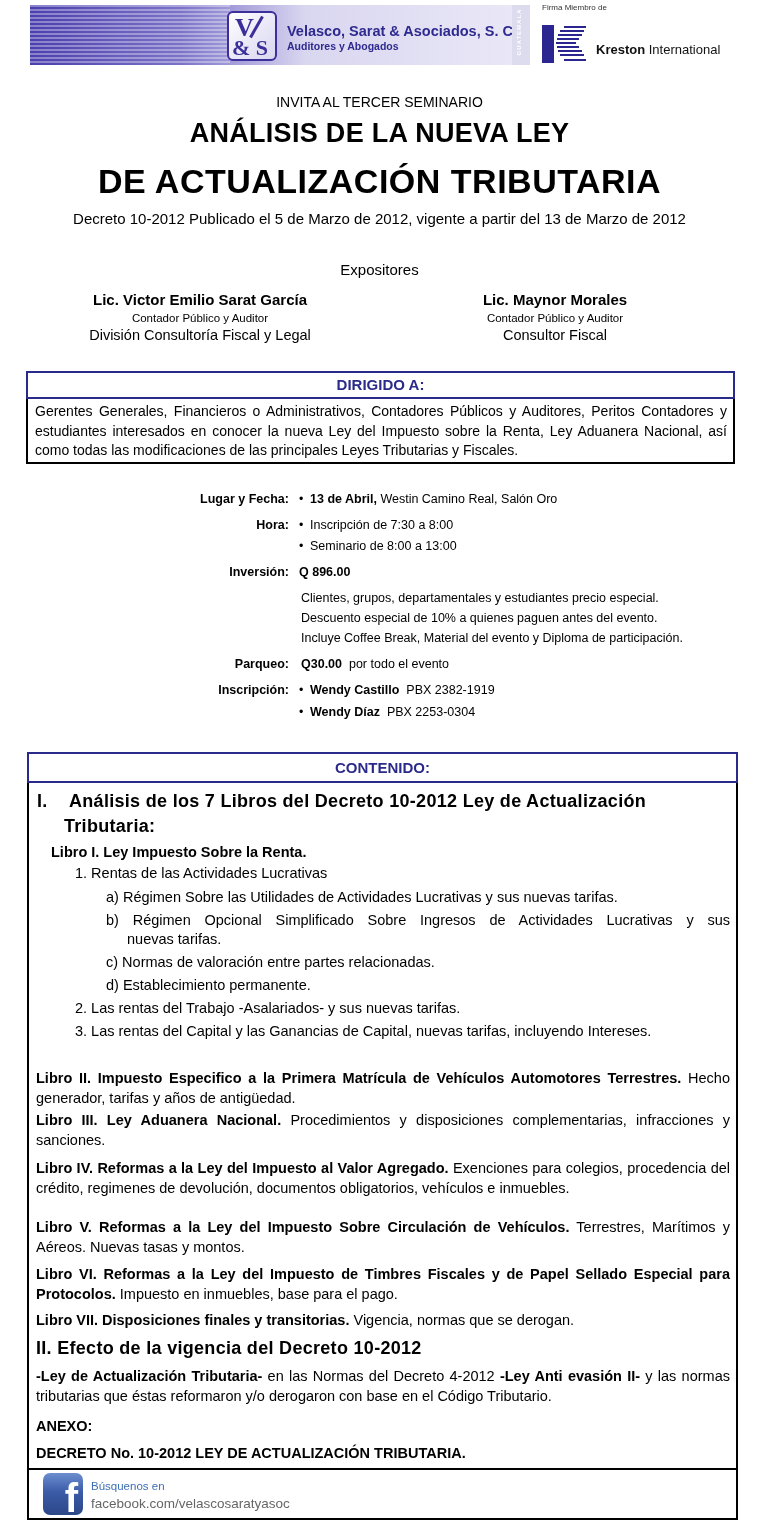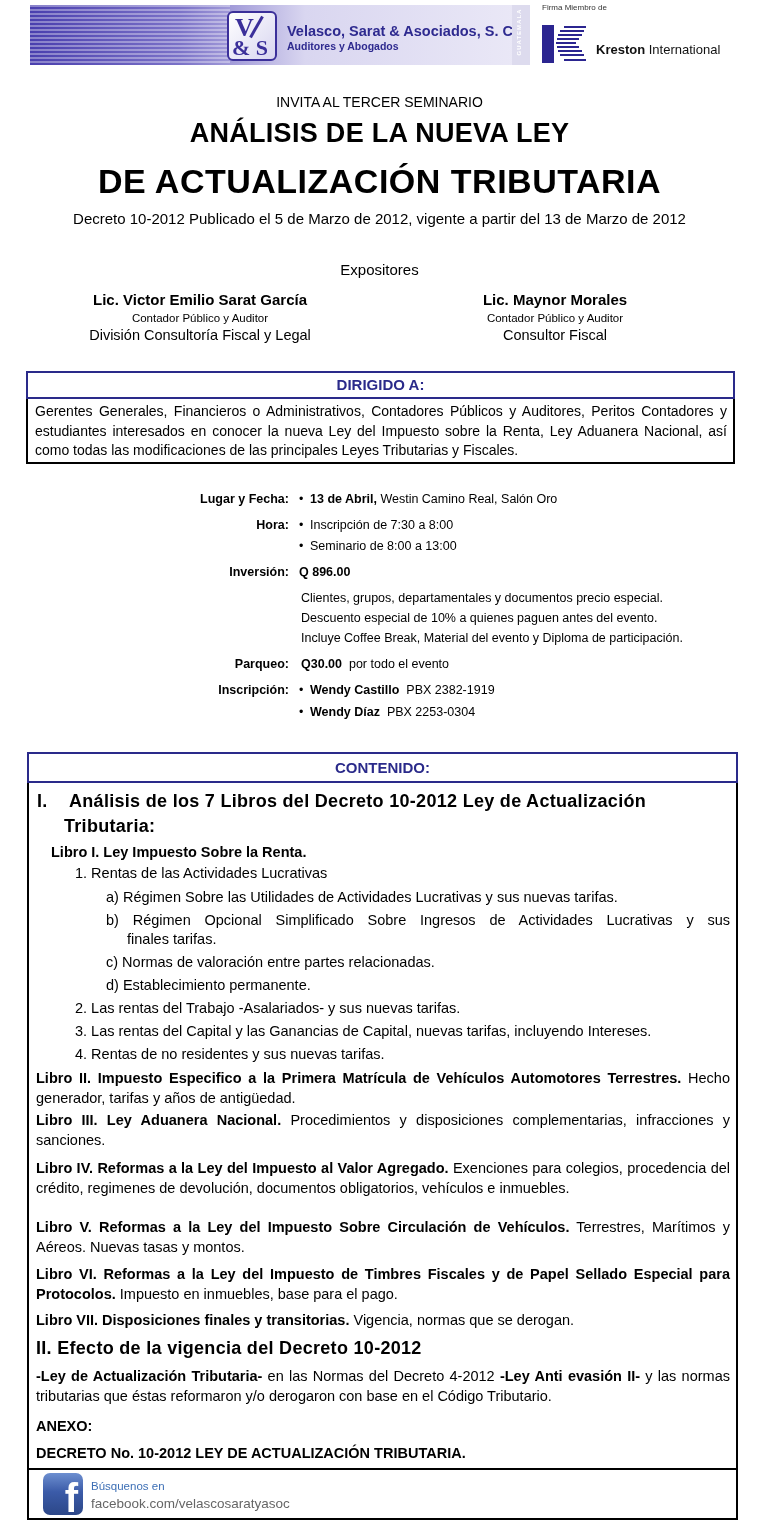--- a/index.html
+++ b/index.html
@@ -175,21 +175,21 @@
     <span class="info-val"><span class="bullet">•</span><span>Inscripción de 7:30 a 8:00</span></span>
   </div>
   <div class="info-row">
     <span class="info-val"><span class="bullet">•</span><span>Seminario de 8:00 a 13:00</span></span>
   </div>
   <div class="info-row">
     <span class="info-label">Inversión:</span>
     <span class="info-val" style="font-weight:bold;">Q 896.00</span>
   </div>
   <div class="info-row" style="height:20px;">
-    <span class="info-val" style="left:121px;">Clientes,  grupos, departamentales y documentos precio especial.</span>
+    <span class="info-val" style="left:121px;">Clientes,  grupos, departamentales y estudiantes precio especial.</span>
   </div>
   <div class="info-row" style="height:20px;">
     <span class="info-val" style="left:121px;">Descuento especial de 10% a quienes paguen antes del evento.</span>
   </div>
   <div class="info-row" style="height:26px;">
     <span class="info-val" style="left:121px;">Incluye Coffee Break, Material del evento y Diploma de participación.</span>
   </div>
   <div class="info-row">
     <span class="info-label">Parqueo:</span>
     <span class="info-val" style="left:121px;"><b>Q30.00</b>&nbsp; <span>por todo el evento</span></span>
@@ -208,26 +208,25 @@
 
   <div class="c-line sec-title" style="left:8px; top:37px;">I.</div>
   <div class="c-line sec-title" style="left:40px; top:37px;">Análisis de los 7 Libros del Decreto 10-2012 Ley de Actualización</div>
   <div class="c-line sec-title" style="left:35px; top:62px;">Tributaria:</div>
 
   <div class="c-line libro" style="left:22px; top:88px; font-weight:bold;text-align:right;">Libro I.  Ley Impuesto Sobre la Renta.</div>
 
   <div class="c-line item" style="left:46px; top:111px;">1.  Rentas de las Actividades Lucrativas</div>
   <div class="c-line item" style="left:77px; top:135px;">a) Régimen Sobre las Utilidades de Actividades Lucrativas y sus nuevas tarifas.</div>
   <div class="c-line item" style="left:77px; top:158px; width:624px; text-align:justify; text-align-last:justify;">b)  Régimen Opcional Simplificado Sobre Ingresos de Actividades Lucrativas y sus</div>
-  <div class="c-line item" style="left:98px; top:177px;">finales tarifas.</div>
+  <div class="c-line item" style="left:98px; top:177px;">nuevas tarifas.</div>
   <div class="c-line item" style="left:77px; top:200px;">c) Normas de valoración entre partes relacionadas.</div>
   <div class="c-line item" style="left:77px; top:223px;">d) Establecimiento permanente.</div>
   <div class="c-line item" style="left:46px; top:246px;">2.  Las rentas del Trabajo -Asalariados- y sus nuevas tarifas.</div>
   <div class="c-line item" style="left:46px; top:269px;">3.  Las rentas del Capital y las Ganancias de Capital,  nuevas tarifas, incluyendo Intereses.</div>
-  <div class="c-line item" style="left:46px; top:292px;">4.  Rentas de no residentes y sus nuevas tarifas.</div>
 
   <div class="c-just libro" style="left:7px; top:314px; width:694px;"><b>Libro II.  Impuesto Especifico a la Primera Matrícula de Vehículos Automotores Terrestres.</b><span>  Hecho generador, tarifas y años de antigüedad.</span></div>
   <div class="c-just libro" style="left:7px; top:356px; width:694px;"><b>Libro III.  Ley  Aduanera  Nacional.</b><span>  Procedimientos  y  disposiciones  complementarias, infracciones y sanciones.</span></div>
   <div class="c-just libro" style="left:7px; top:463px; width:694px;"><b>Libro V. Reformas a la Ley del Impuesto Sobre Circulación de Vehículos.</b><span> Terrestres, Marítimos y Aéreos. Nuevas tasas y montos.</span></div>
   <div class="c-just libro" style="left:7px; top:404px; width:694px;"><b>Libro IV. Reformas a la Ley del Impuesto al Valor Agregado.</b><span> Exenciones para colegios, procedencia del crédito, regimenes de devolución, documentos obligatorios, vehículos e inmuebles.</span></div>
   <div class="c-just libro" style="left:7px; top:510px; width:694px;"><b>Libro VI. Reformas a la Ley del Impuesto de Timbres Fiscales y de Papel Sellado Especial para Protocolos.</b><span> Impuesto en inmuebles, base para el pago.</span></div>
   <div class="c-just libro" style="left:7px; top:556px; width:694px;"><b>Libro VII.  Disposiciones finales y transitorias.</b><span> Vigencia, normas que se derogan.</span></div>
 
   <div class="c-line sec-title" style="left:7px; top:584px;">II. Efecto de la vigencia del Decreto 10-2012</div>
   <div class="c-just libro" style="left:7px; top:612px; width:694px;"><b>-Ley de Actualización Tributaria-</b><span> en las Normas del Decreto 4-2012 </span><b>-Ley Anti evasión II-</b><span> y las normas tributarias que éstas reformaron y/o derogaron con base en el Código Tributario.</span></div>

